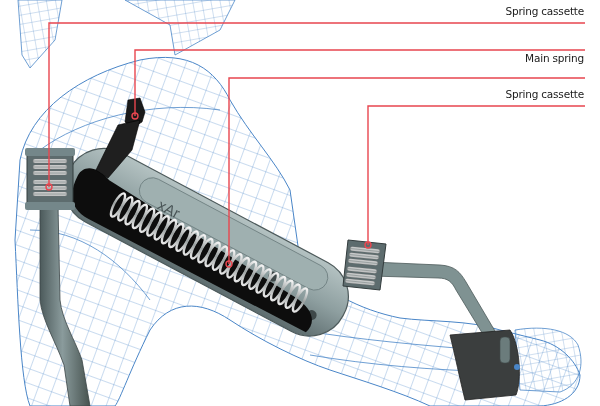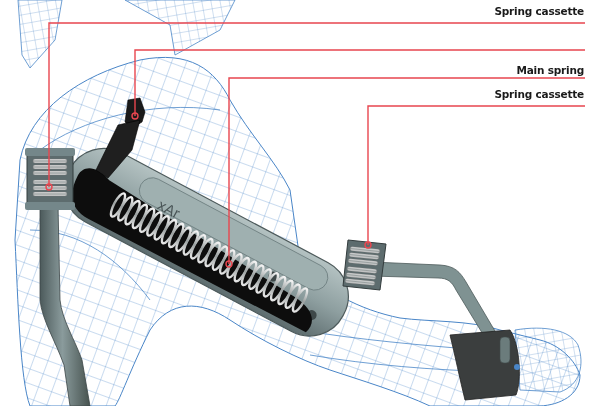--- a/index.html
+++ b/index.html
@@ -1,20 +1,20 @@
 <!DOCTYPE html>
 <html><head>
 <meta charset="utf-8">
 <style>
   html, body { margin:0; padding:0; background:#ffffff; }
   body { width:600px; height:406px; overflow:hidden; position:relative; font-family:"DejaVu Sans", sans-serif; }
   #stage { position:absolute; left:0; top:0; width:600px; height:406px; }
   svg { position:absolute; left:0; top:0; }
   .label {
-    position:absolute; right:16px; font-size:10.5px; font-weight:bold; color:#1a1a1a;
+    position:absolute; right:16px; font-size:10.5px; font-weight:normal; color:#1a1a1a;
     font-family:"DejaVu Sans", sans-serif; letter-spacing:-0.2px; white-space:nowrap; line-height:12px;
   }
   .brand { position:absolute; font-family:"Liberation Sans", sans-serif; font-size:15px; color:#3a4446;
     transform:rotate(28deg); transform-origin:left top; opacity:.85; }
 </style>
 </head>
 <body>
 
 <div id="stage">
 <svg width="600" height="406" viewBox="0 0 600 406">
@@ -155,15 +155,15 @@
     <circle cx="49" cy="187" r="3"></circle>
     <circle cx="135" cy="116" r="3"></circle>
     <circle cx="229" cy="264" r="3"></circle>
     <circle cx="368" cy="245" r="3"></circle>
   </g>
 </svg>
 
 <div class="brand" style="left:163px; top:196px;">xAr</div>
 
 <div class="label" style="top:5px;">Spring cassette</div>
-<div class="label" style="top:64px;">Main spring</div>
+<div class="label" style="top:52px;">Main spring</div>
 <div class="label" style="top:88px;">Spring cassette</div>
 </div>
 
 </body></html>

